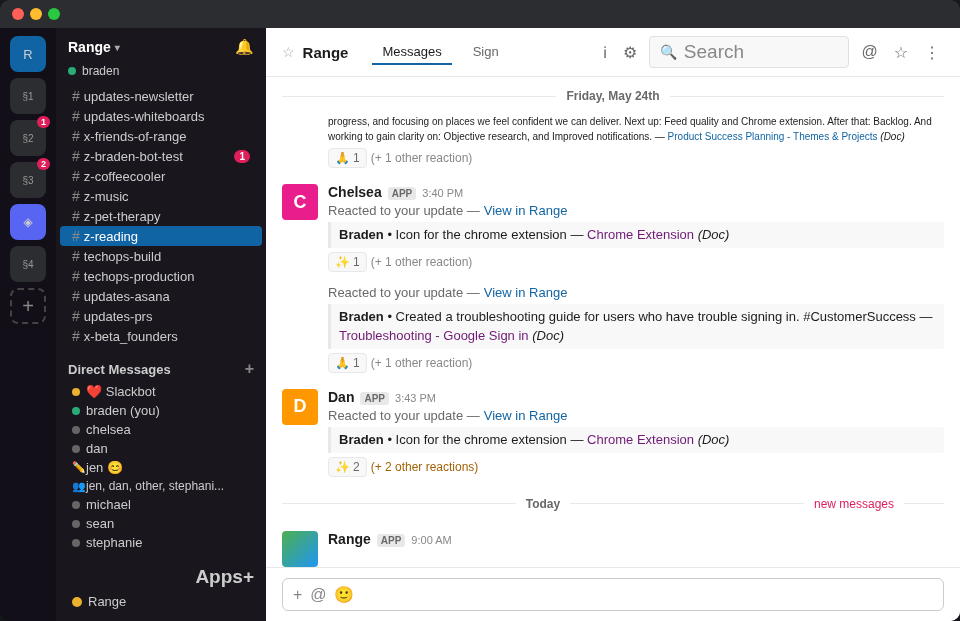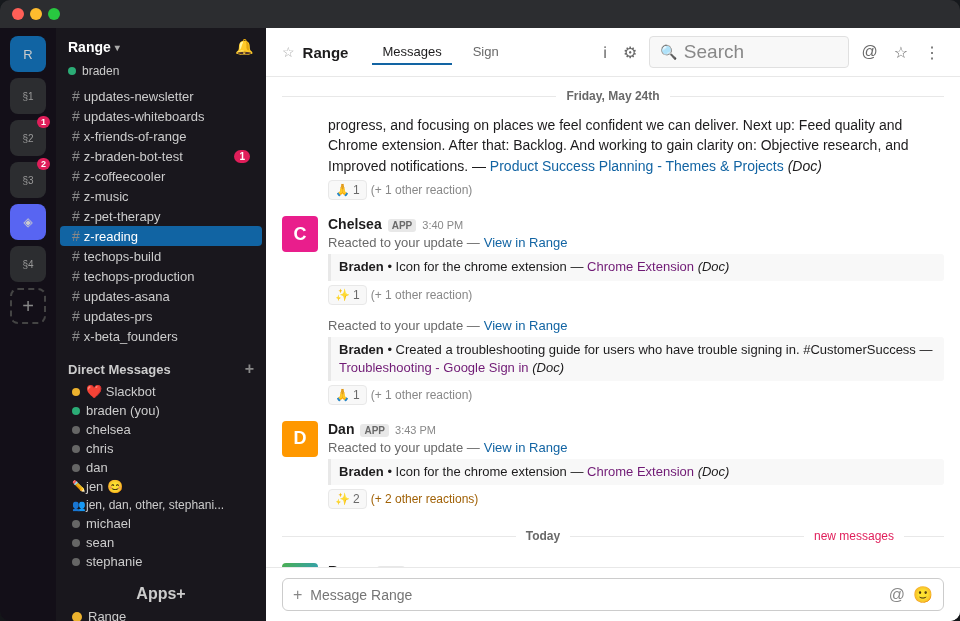--- a/index.html
+++ b/index.html
@@ -131,25 +131,25 @@
     .dm-dot {
       width: 8px; height: 8px; border-radius: 50%;
       flex-shrink: 0;
     }
     .dm-dot.green { background: #2bac76; }
     .dm-dot.grey { background: #666; }
     .dm-dot.yellow { background: #ecb22e; }
     .apps-section {
       padding: 14px 12px 4px;
       color: #ccc;
-      font-size: 16px;
+      font-size: 19px;
       font-weight: 600;
       display: flex;
       align-items: center;
-      justify-content: center;
+      justify-content: flex-end;
     }
     .app-item {
       padding: 2px 12px;
       color: #ccc;
       font-size: 13px;
       cursor: pointer;
       display: flex;
       align-items: center;
       gap: 6px;
       border-radius: 4px;
@@ -283,21 +283,21 @@
       font-size: 10px;
       padding: 1px 4px;
       border-radius: 3px;
       font-weight: 600;
     }
     .timestamp {
       font-size: 11px;
       color: #888;
     }
     .message-text {
-      font-size: 14px;
+      font-size: 10px;
       color: #1d1c1d;
       line-height: 1.46;
     }
     .message-text a { color: #1264a3; text-decoration: none; }
     .reaction-update {
       font-size: 13px;
       color: #696969;
       margin: 3px 0;
       display: flex;
       align-items: center;
@@ -503,24 +503,20 @@
           <div class="dm-dot yellow"></div>
           <span>❤️ Slackbot</span>
         </div>
         <div class="dm-item">
           <div class="dm-dot green"></div>
           <span>braden (you)</span>
         </div>
         <div class="dm-item">
           <div class="dm-dot grey"></div>
           <span>chelsea</span>
-        </div>
-        <div class="dm-item">
-          <div class="dm-dot grey"></div>
-          <span>chris</span>
         </div>
         <div class="dm-item">
           <div class="dm-dot grey"></div>
           <span>dan</span>
         </div>
         <div class="dm-item">
           <span style="font-size:11px;color:#888;width:8px">✏️</span>
           <span>jen 😊</span>
         </div>
         <div class="dm-item">
@@ -688,20 +684,19 @@
               <span class="timestamp">9:00 AM</span>
             </div>
 
           </div>
         </div>
       </div>
 
       <div class="message-input-area">
         <div class="message-input-box">
           <span class="input-icon">+</span>
-          <input class="input-field" type="text" placeholder="Message Range" style="">
           <span class="input-icon">@</span>
           <span class="input-icon">🙂</span>
         </div>
       </div>
     </div>
   </div>
 </div>
 
 </body></html>

